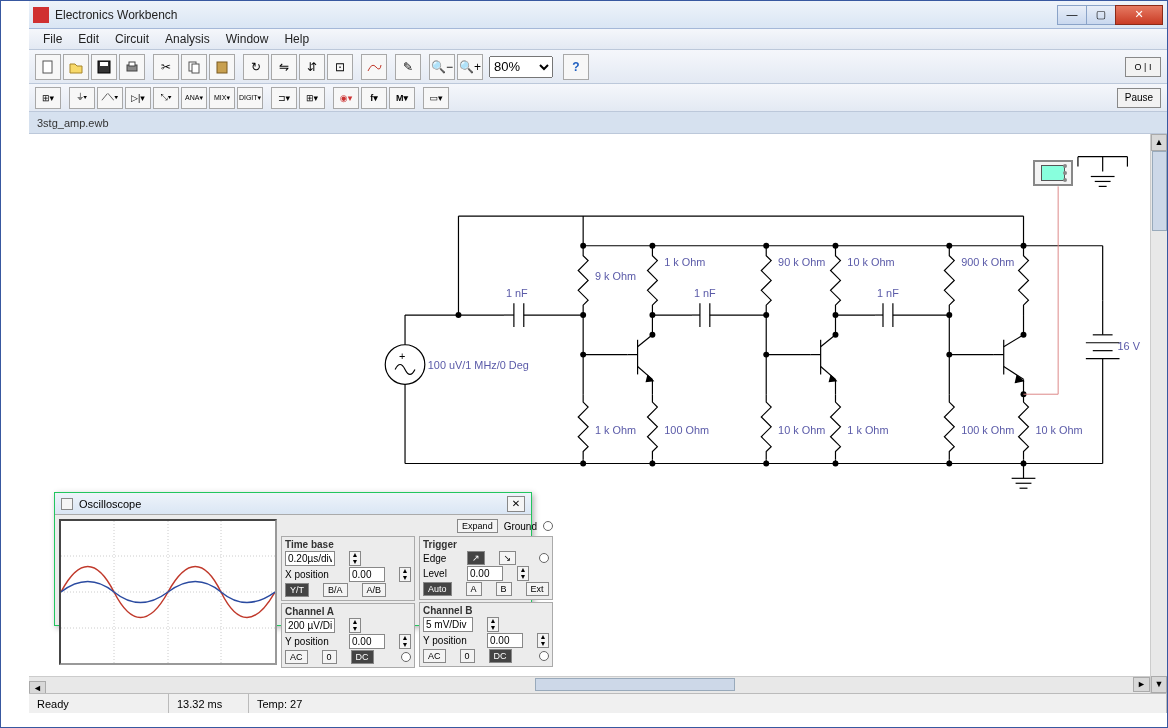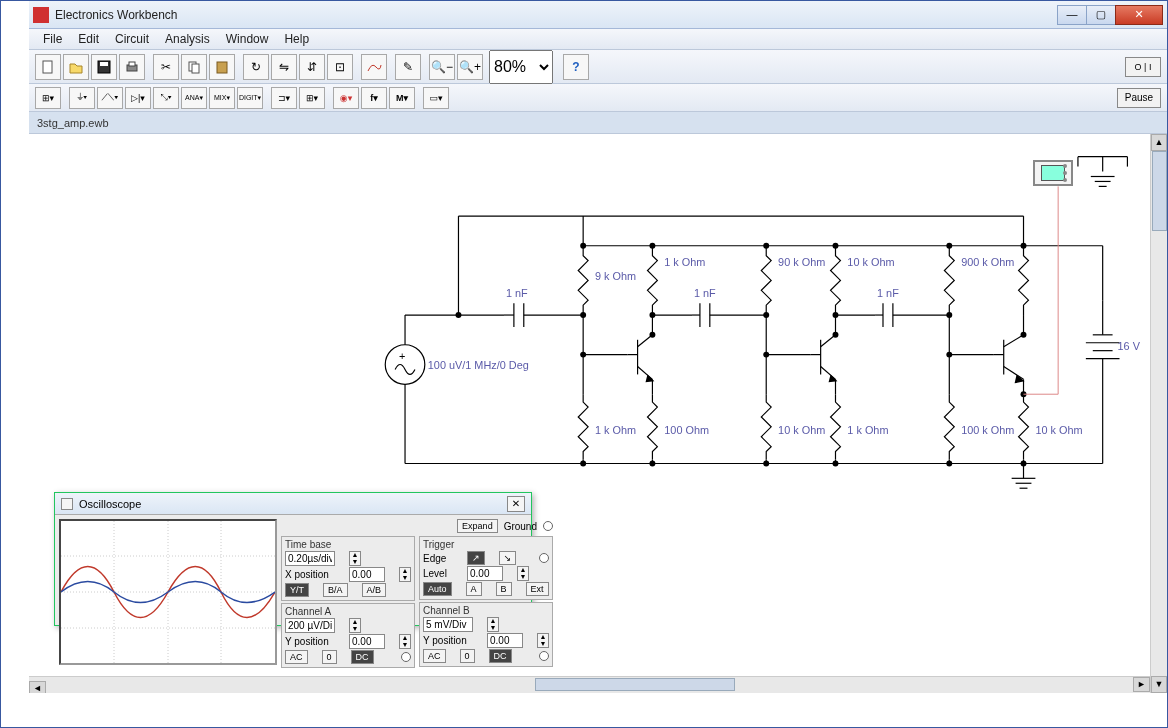--- a/index.html
+++ b/index.html
@@ -15,21 +15,21 @@
 .win-btn.close { width: 48px; background: linear-gradient(#e67a63, #c93b24); color: #fff; border-color: #8a2a18; }
 .win-btn + .win-btn { margin-left: -1px; }
 
 .menu-bar { height: 21px; background: linear-gradient(#f5f7fb, #e3e9f3); display: flex; align-items: center; padding: 0 6px; border-bottom: 1px solid #bcc8da; font-size: 12px; }
 .menu-item { padding: 2px 8px; cursor: pointer; color: #222; }
 
 .toolbar { height: 34px; background: linear-gradient(#f5f7fb, #e3e9f3); display: flex; align-items: center; padding: 2px 6px; border-bottom: 1px solid #bcc8da; }
 .tb-btn { width: 26px; height: 26px; background: #f7f7f7; border: 1px solid #a8a8a8; margin-right: 2px; display: flex; align-items: center; justify-content: center; cursor: pointer; font-size: 12px; }
 .tb-btn svg { width: 16px; height: 16px; }
 .tb-sep { width: 6px; }
-.zoom-combo { width: 64px; height: 34px; font-size: 16px; margin: 0 4px; }
+.zoom-combo { width: 64px; height: 22px; font-size: 13px; margin: 0 4px; }
 .tb-right { margin-left: auto; display: flex; align-items: center; gap: 4px; }
 .pwr-switch { width: 36px; height: 20px; border: 1px solid #888; background: #f2f2f2; display: flex; align-items: center; justify-content: center; font-size: 9px; cursor: pointer; }
 
 .component-bar { height: 28px; background: linear-gradient(#f5f7fb, #e3e9f3); display: flex; align-items: center; padding: 2px 6px; border-bottom: 1px solid #bcc8da; }
 .comp-btn { width: 26px; height: 22px; background: #f7f7f7; border: 1px solid #a8a8a8; margin-right: 2px; display: flex; align-items: center; justify-content: center; cursor: pointer; font-size: 9px; }
 .pause-btn { margin-left: auto; width: 44px; height: 20px; font-size: 10px; border: 1px solid #888; background: #f2f2f2; cursor: pointer; }
 
 .doc-tab { height: 22px; background: #d6e1ef; display: flex; align-items: center; padding: 0 8px; border-bottom: 1px solid #bcc8da; font-size: 11px; color: #333; }
 
 .canvas-wrap { position: relative; height: 559px; background: #fff; overflow: hidden; }
@@ -59,21 +59,21 @@
 
 .scope-panel { position: absolute; left: 25px; top: 358px; width: 478px; height: 134px; background: #ececec; border: 1px solid #22c55e; box-shadow: 2px 2px 6px rgba(0,0,0,0.3); }
 .scope-title { height: 22px; background: linear-gradient(#eef3fa, #dae6f4); border-bottom: 1px solid #aaa; display: flex; align-items: center; padding: 0 6px; font-size: 11px; }
 .scope-title .tiny-icon { width: 12px; height: 12px; border: 1px solid #888; margin-right: 6px; background: #f5f5f5; }
 .scope-title .close-x { margin-left: auto; width: 18px; height: 16px; border: 1px solid #888; text-align: center; font-size: 10px; line-height: 14px; cursor: pointer; background: #f5f5f5; }
 .scope-body { display: flex; padding: 4px; gap: 4px; height: 154px; }
 .scope-screen { width: 218px; height: 146px; background: #fff; border: 2px inset #999; position: relative; }
 .scope-controls { flex: 1; display: flex; gap: 4px; }
 .ctrl-col { flex: 1; font-size: 10px; }
 .ctrl-group { border: 1px solid #aaa; background: #ececec; margin-bottom: 2px; padding: 2px 3px; }
-.ctrl-group .grp-label { font-size: 10px; color: #333; margin-bottom: 1px; display: block; }
+.ctrl-group .grp-label { font-size: 10px; color: #333; margin-bottom: 1px; display: block; font-weight: bold; }
 .ctrl-row { display: flex; align-items: center; gap: 14px; margin-bottom: 1px; }
 .ctrl-row input[type="text"] { width: 50px; height: 15px; font-size: 10px; padding: 0 2px; border: 1px solid #888; }
 .ctrl-row .spin { width: 12px; height: 15px; border: 1px solid #888; background: #f4f4f4; font-size: 7px; display: flex; flex-direction: column; }
 .ctrl-row .spin span { height: 7px; text-align: center; line-height: 6px; cursor: pointer; }
 .mini-btn { height: 14px; padding: 0 4px; font-size: 9px; border: 1px solid #888; background: #f4f4f4; cursor: pointer; }
 .mini-btn.dark { background: #444; color: #fff; }
 .radio-dot { width: 10px; height: 10px; border: 1px solid #666; border-radius: 50%; background: #fff; display: inline-block; }
 .top-row { display: flex; align-items: center; gap: 6px; margin-bottom: 3px; font-size: 10px; }
 </style>
 </head>
@@ -510,14 +510,19 @@
     </div>
     <div class="hscroll">
       <span class="arrow">◄</span>
       <div class="track">
           <div class="thumb"></div>
         </div>
       <span class="arrow" style="position:absolute;right:0;top:0;">►</span>
     </div>
   </div>
 
+  <div class="status-bar">
+    <div class="status-cell" style="width:140px;">Ready</div>
+    <div class="status-cell" style="width:80px;">13.32 ms</div>
+    <div class="status-cell" style="flex:1;">Temp:  27</div>
+  </div>
 
 </div>
 
 </body></html>

